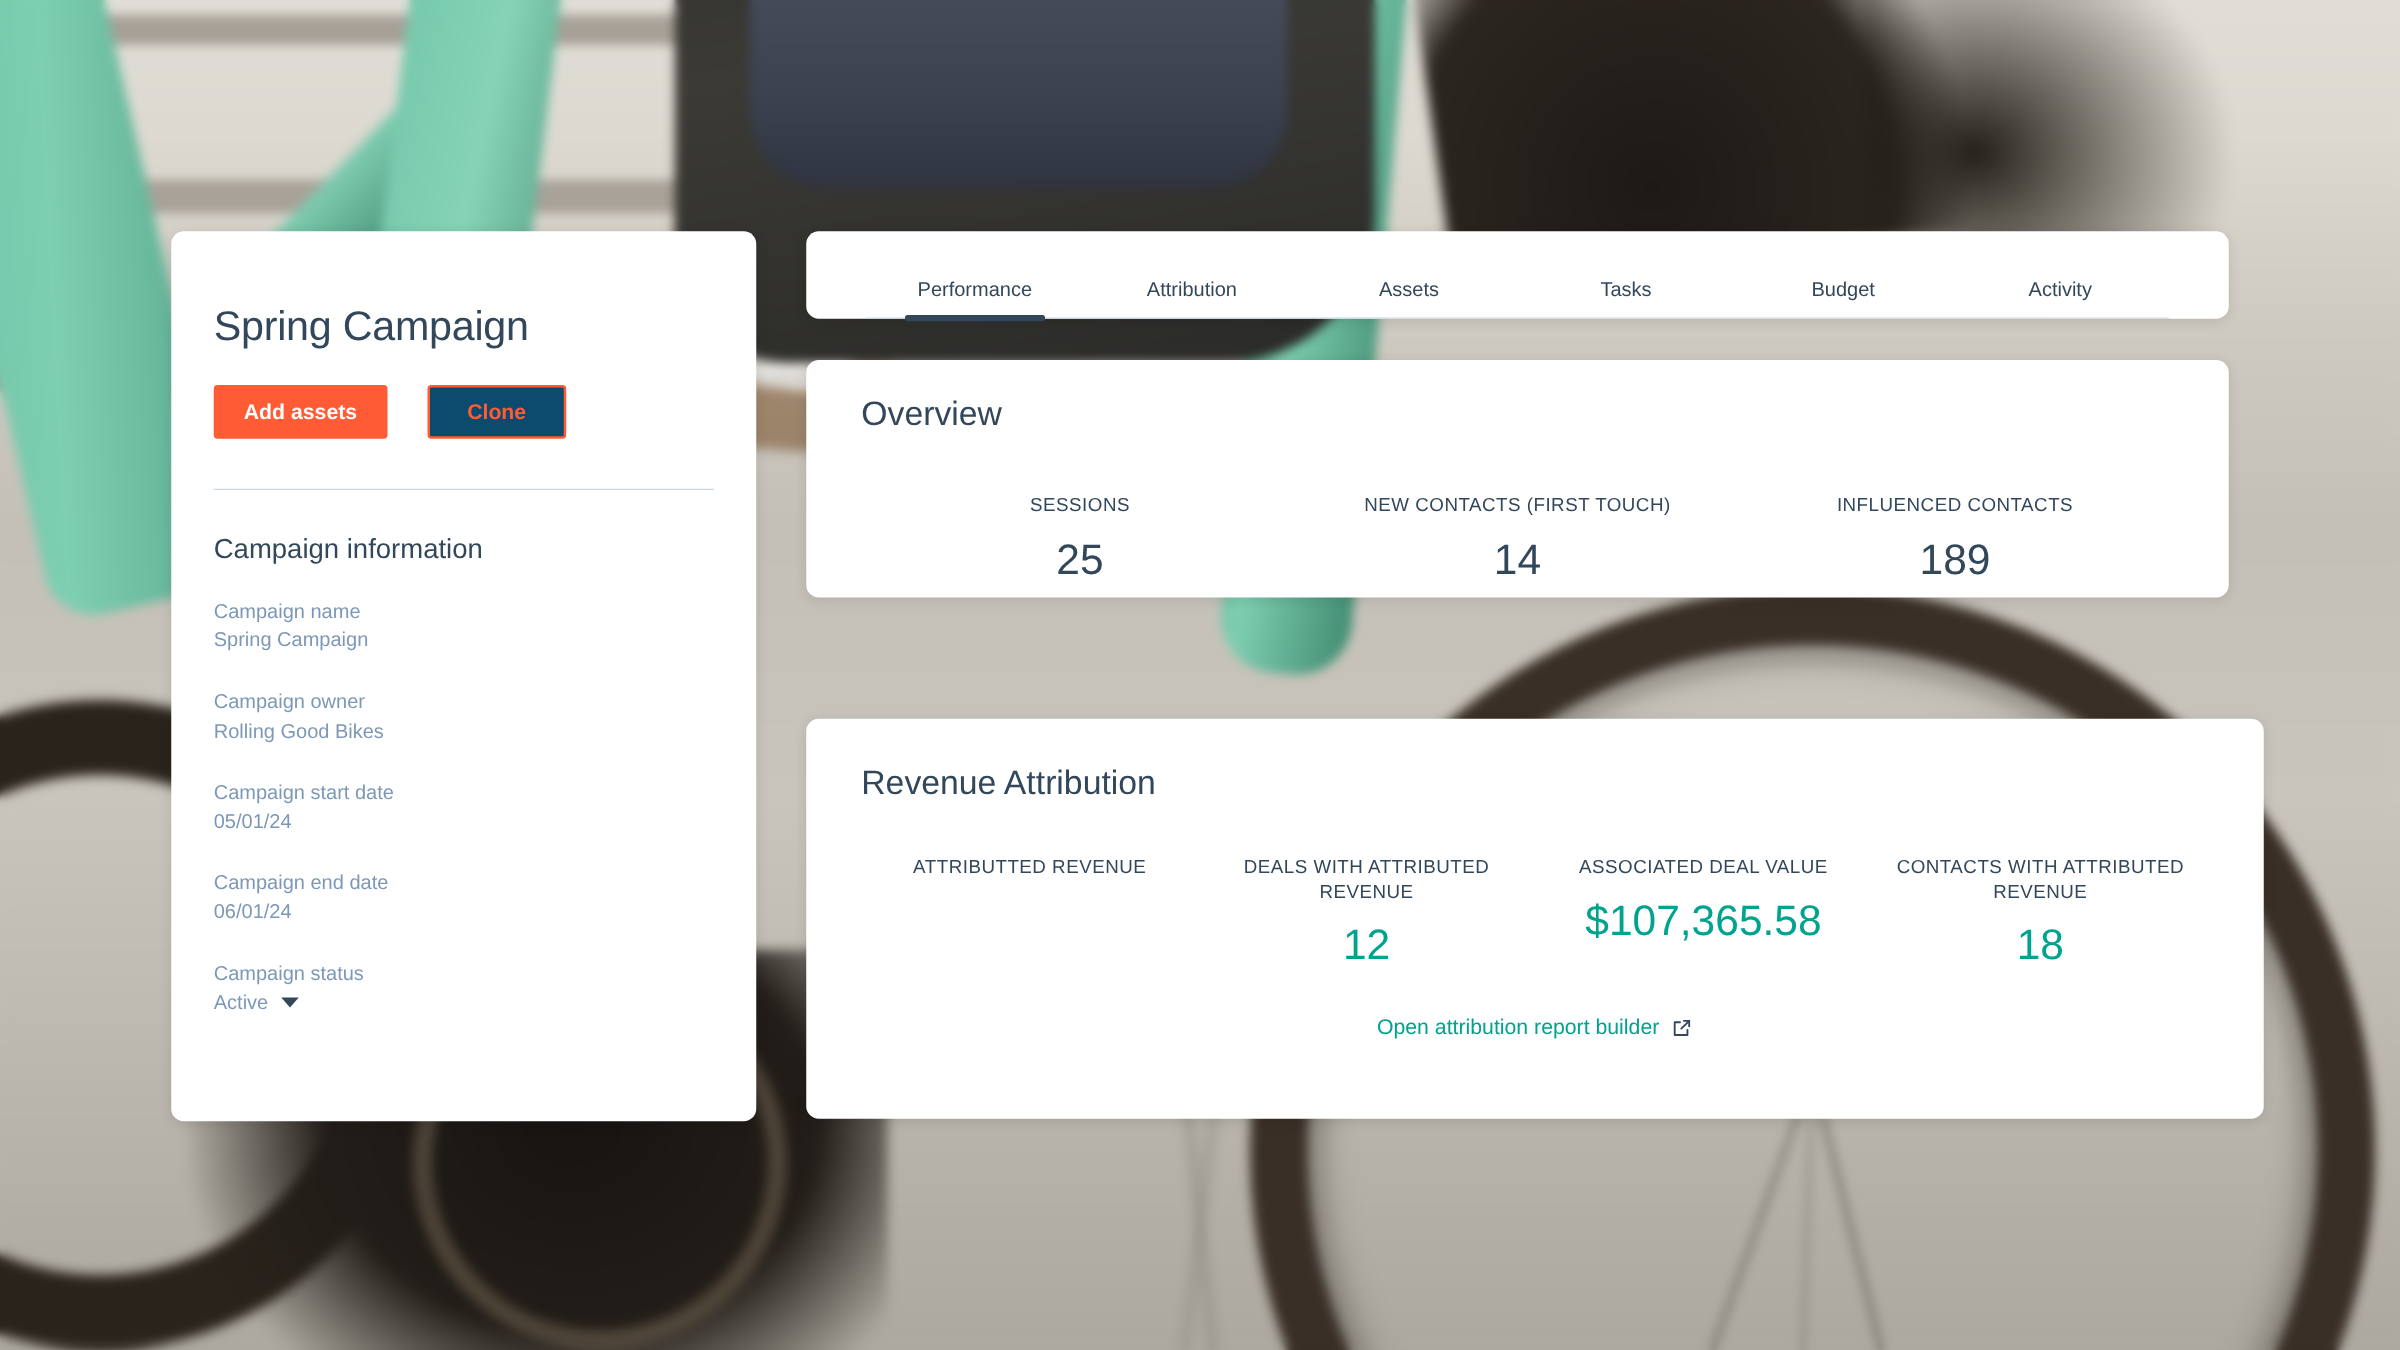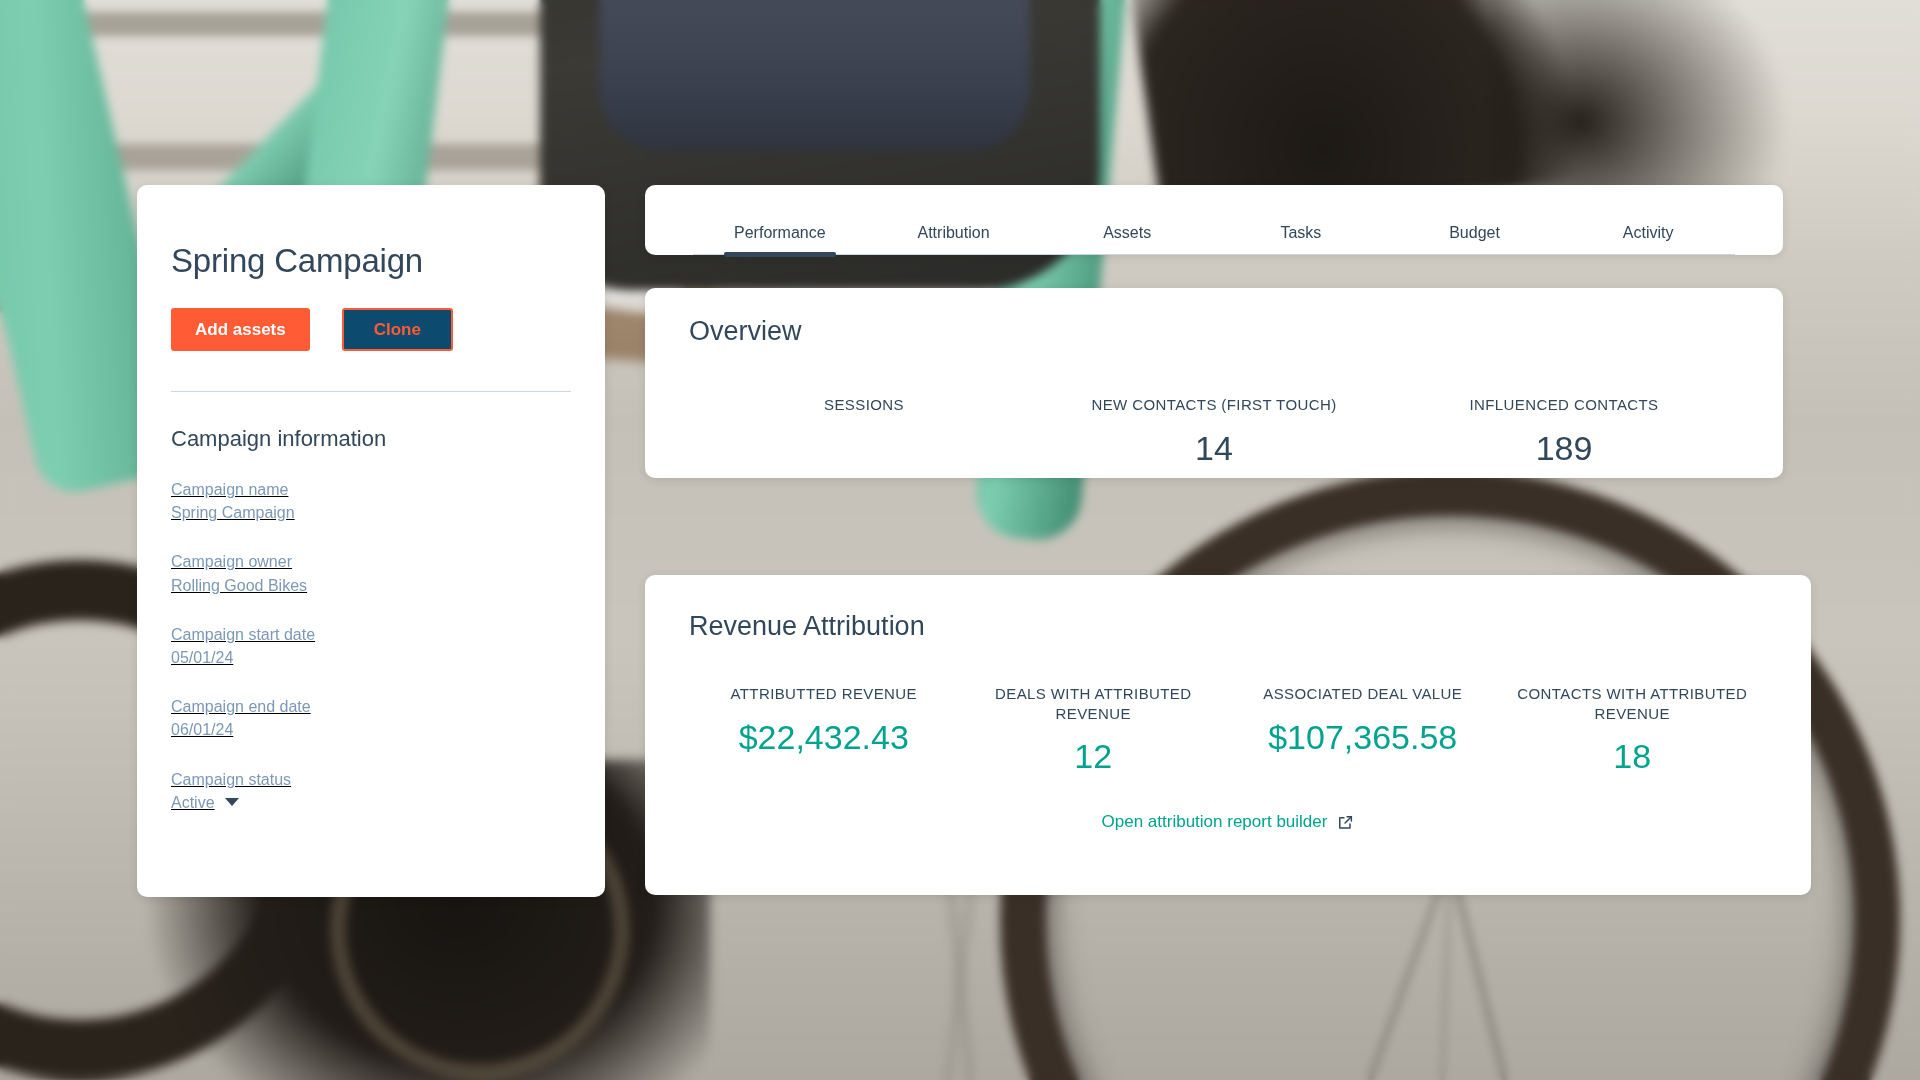--- a/index.html
+++ b/index.html
@@ -257,21 +257,21 @@
     margin-top: 40px;
     height: 1px;
     background: #cbd6e2;
   }
   #campaign-info-heading {
     margin-top: 34px;
     font-size: 22px;
     font-weight: 500;
     color: #33475b;
   }
-  .info-row { margin-top: 26px; text-decoration: underline; }
+  .info-row { margin-top: 26px; }
   .info-label {
     font-size: 16px;
     color: #7c98b6;
     line-height: 1.45;
   }
   .info-value {
     font-size: 16px;
     color: #7c98b6;
     line-height: 1.45;
     display: flex;
@@ -460,38 +460,38 @@
     <div class="tab">Budget</div>
     <div class="tab">Activity</div>
   </div>
 </div>
 
 <div class="card" id="overview-card">
   <div class="card-title">Overview</div>
   <div class="metric-row">
     <div class="metric">
       <div class="metric-label">SESSIONS</div>
+      <div class="metric-value">25</div>
     </div>
     <div class="metric">
       <div class="metric-label">NEW CONTACTS (FIRST TOUCH)</div>
       <div class="metric-value">14</div>
     </div>
     <div class="metric">
       <div class="metric-label">INFLUENCED CONTACTS</div>
       <div class="metric-value">189</div>
     </div>
   </div>
 </div>
 
 <div class="card" id="revenue-card">
   <div class="card-title">Revenue Attribution</div>
   <div class="metric-row">
     <div class="metric">
       <div class="metric-label">ATTRIBUTTED REVENUE</div>
-      <div class="metric-value">$22,432.43</div>
     </div>
     <div class="metric">
       <div class="metric-label">DEALS WITH ATTRIBUTED REVENUE</div>
       <div class="metric-value">12</div>
     </div>
     <div class="metric">
       <div class="metric-label">ASSOCIATED DEAL VALUE</div>
       <div class="metric-value">$107,365.58</div>
     </div>
     <div class="metric">

